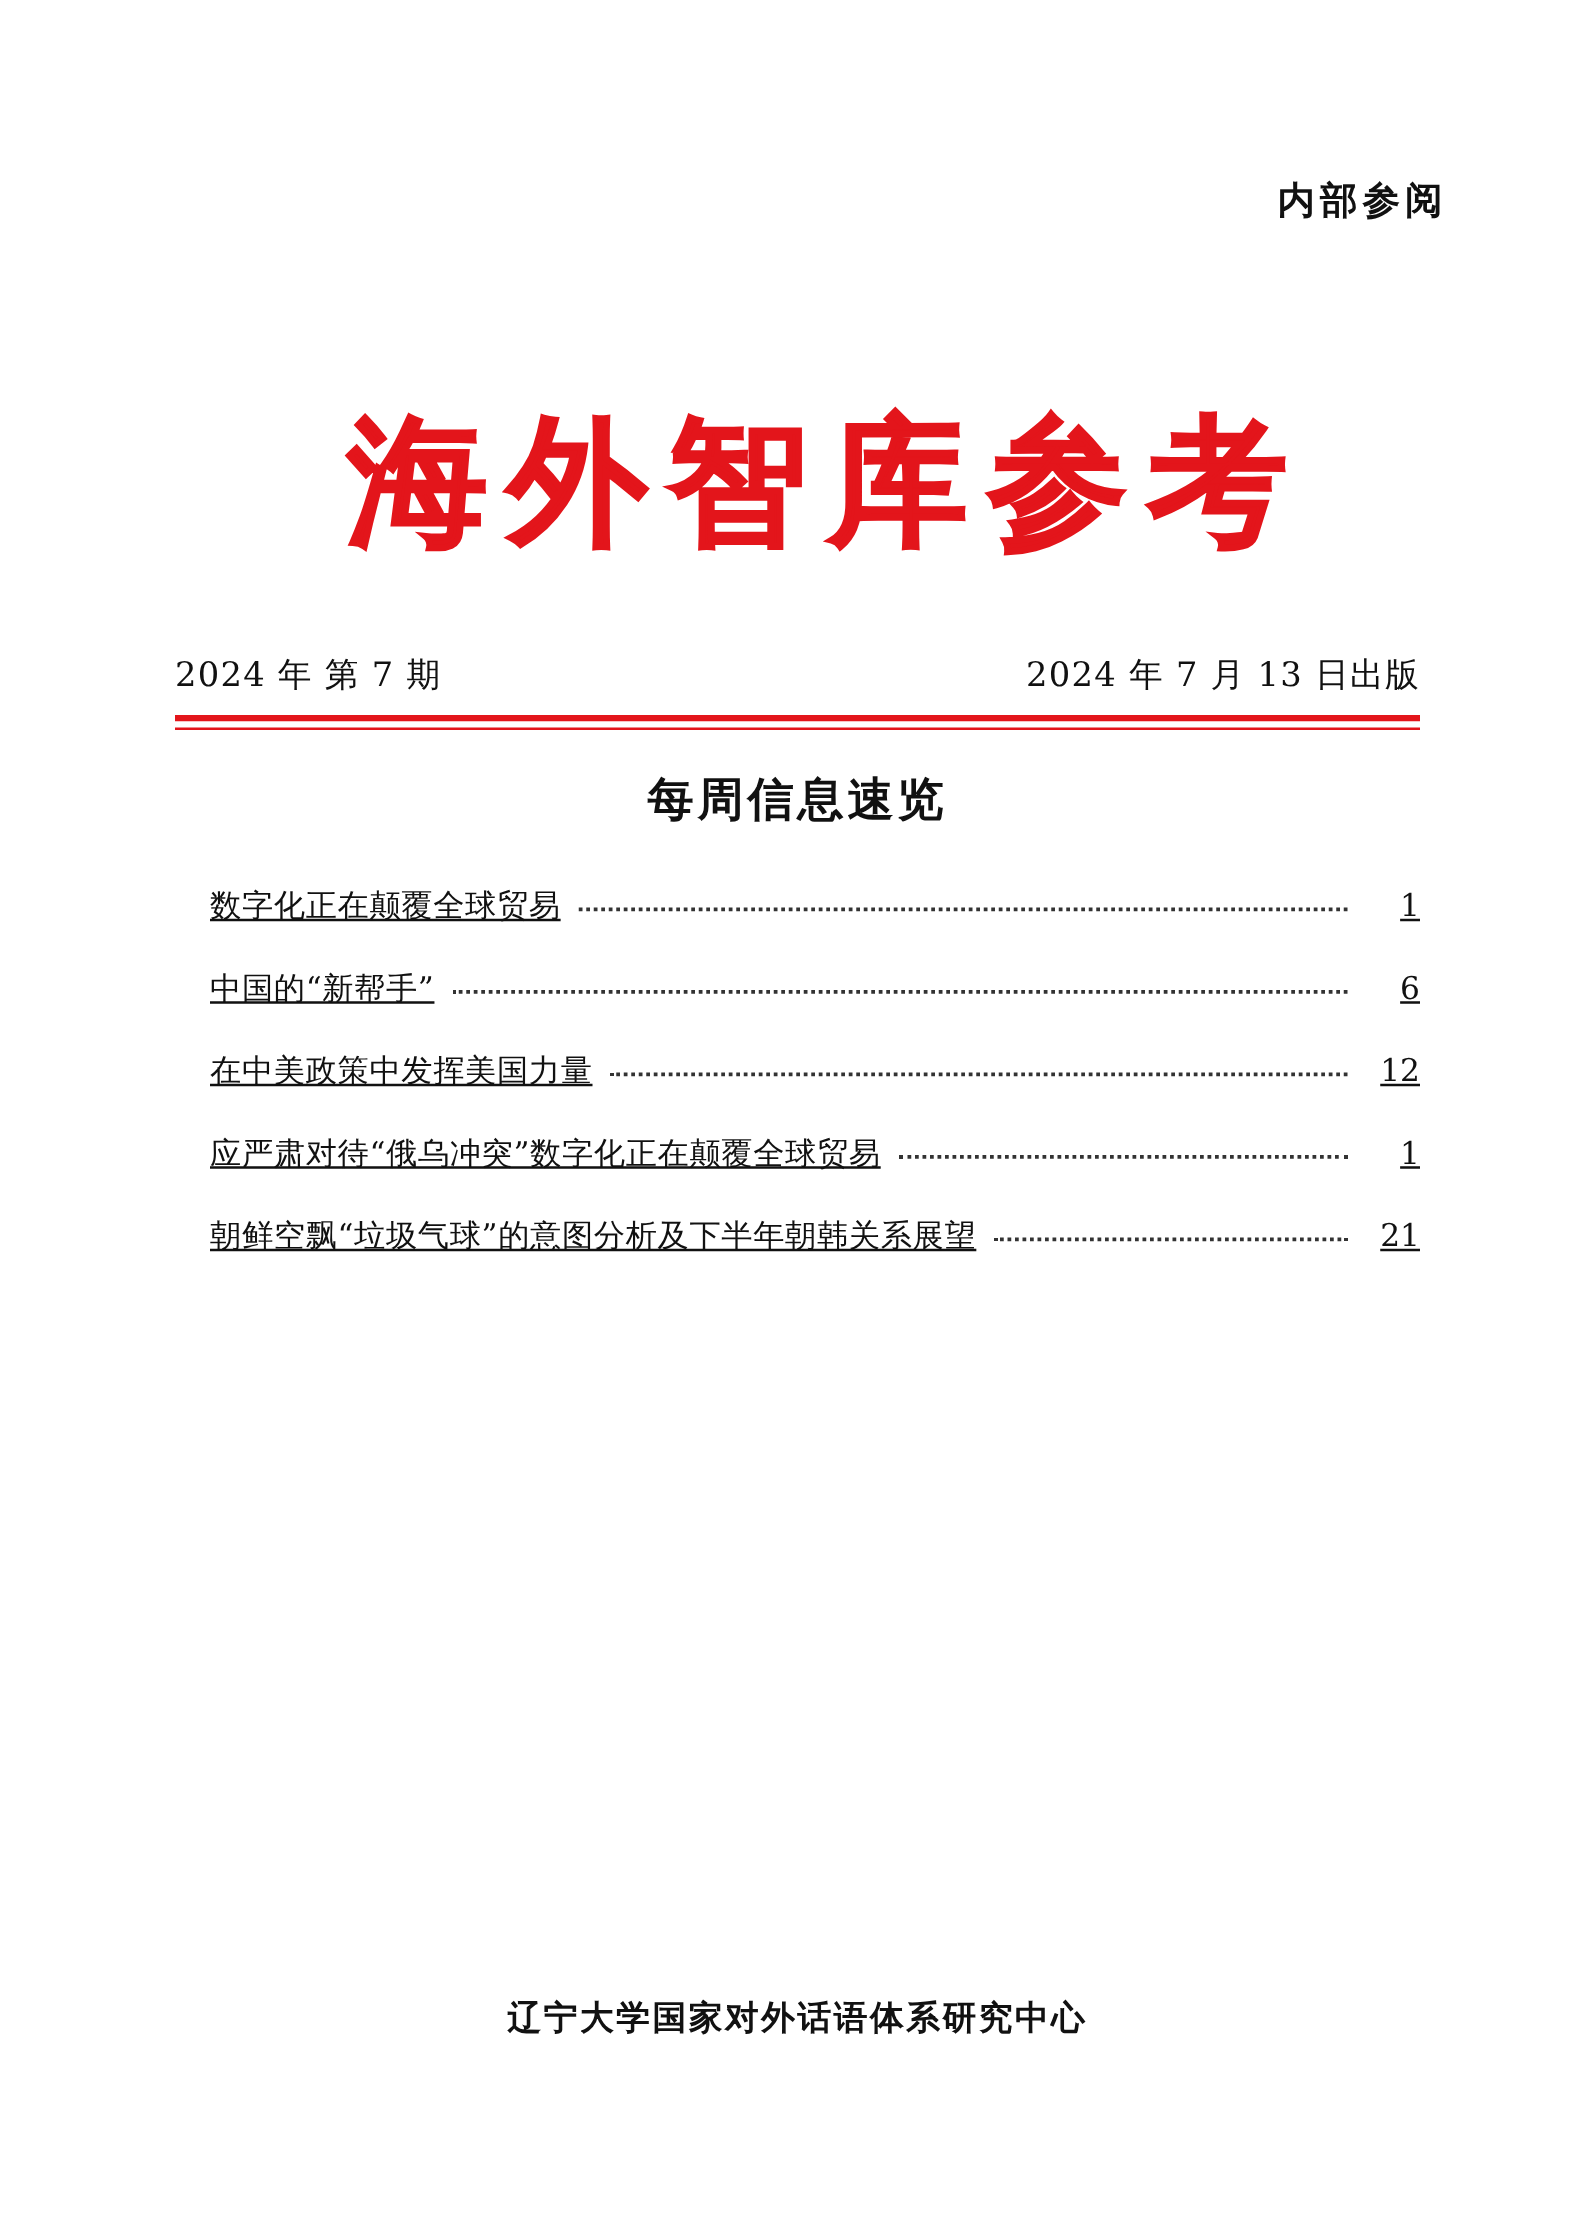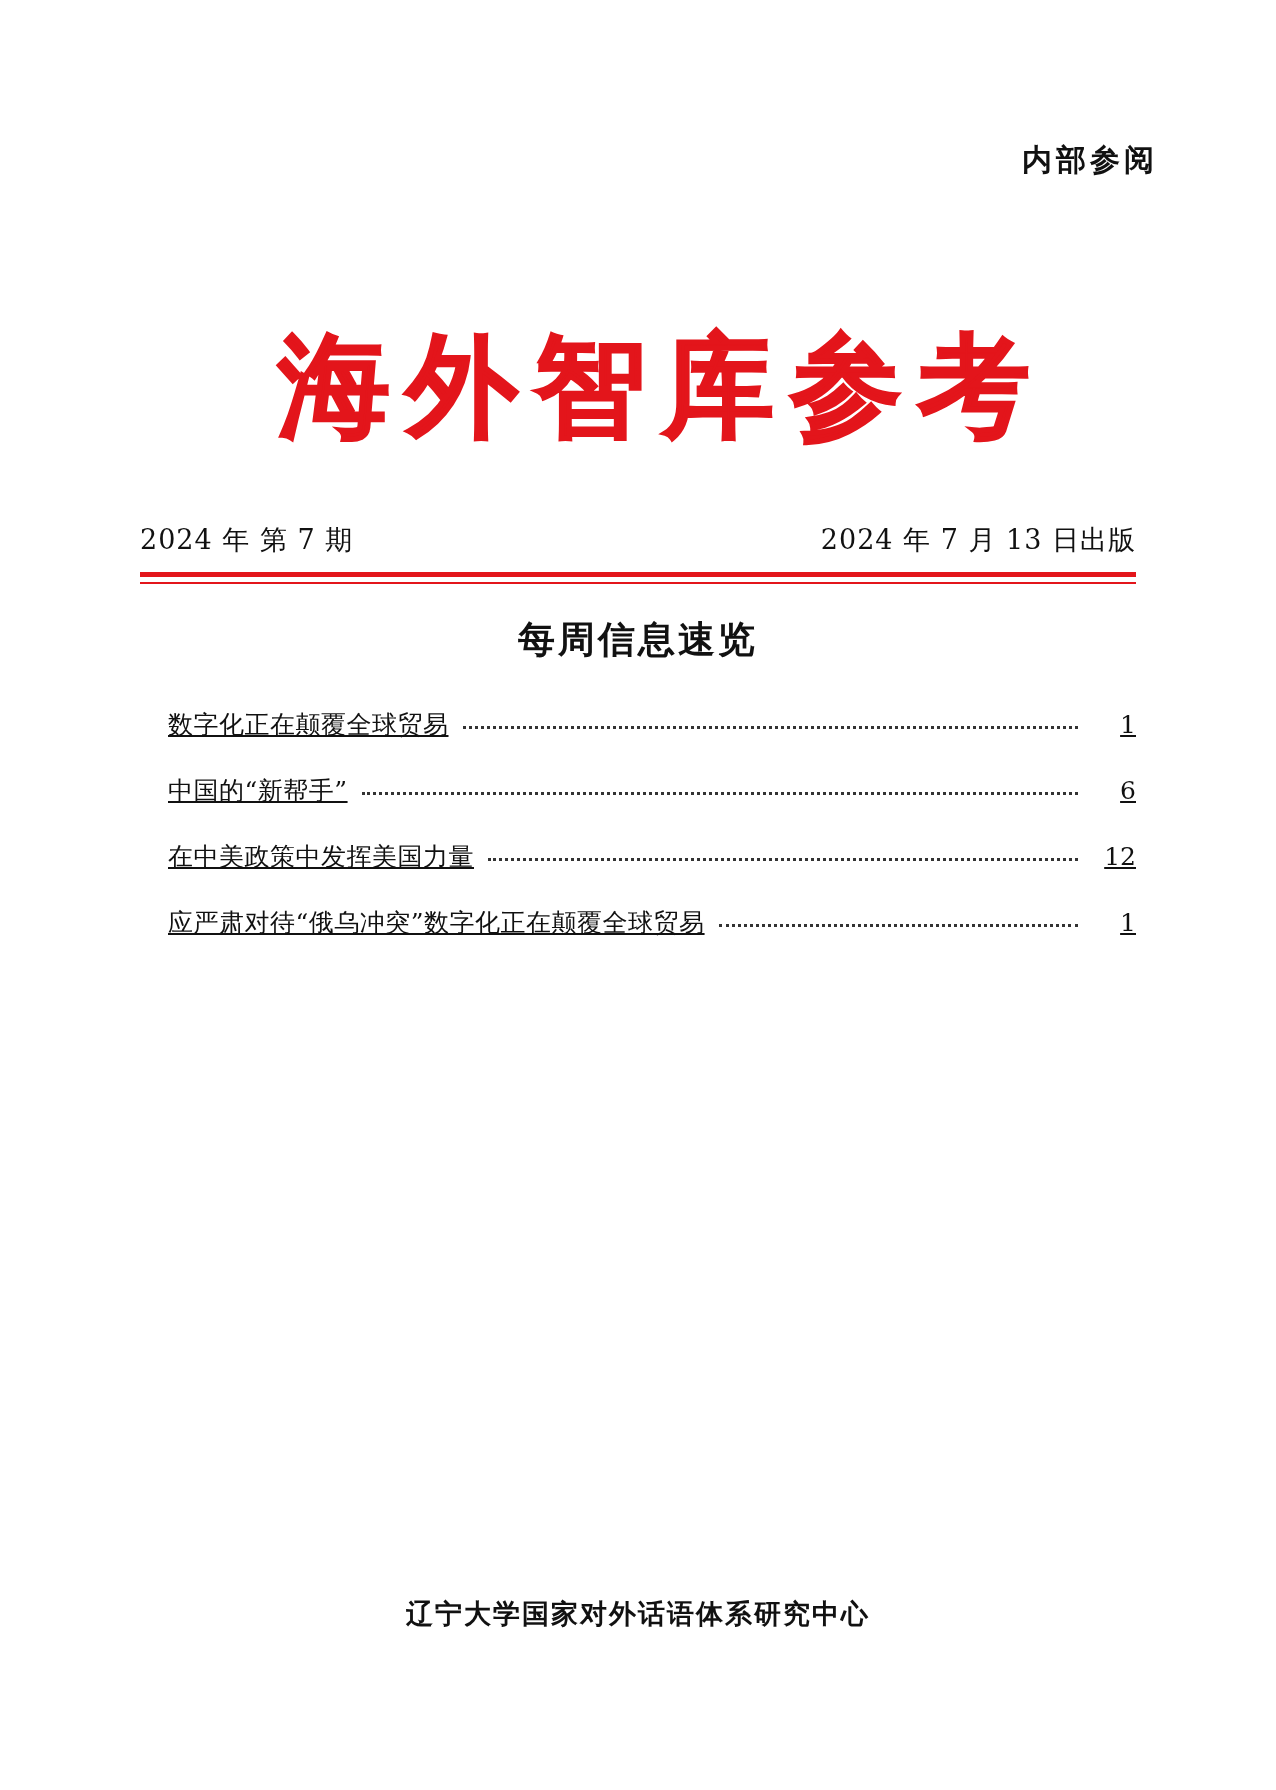--- a/index.html
+++ b/index.html
@@ -195,19 +195,24 @@
       <span class="toc-dots"></span>
       <span class="toc-page">12</span>
     </div>
 
     <div class="toc-item">
       <span class="toc-text">应严肃对待“俄乌冲突”数字化正在颠覆全球贸易</span>
       <span class="toc-dots"></span>
       <span class="toc-page">1</span>
     </div>
 
+    <div class="toc-item">
+      <span class="toc-text">朝鲜空飘“垃圾气球”的意图分析及下半年朝韩关系展望</span>
+      <span class="toc-dots"></span>
+      <span class="toc-page">21</span>
+    </div>
 
 
   </div>
 
   <div class="footer">辽宁大学国家对外话语体系研究中心</div>
 
 </div>
 
 </body></html>

